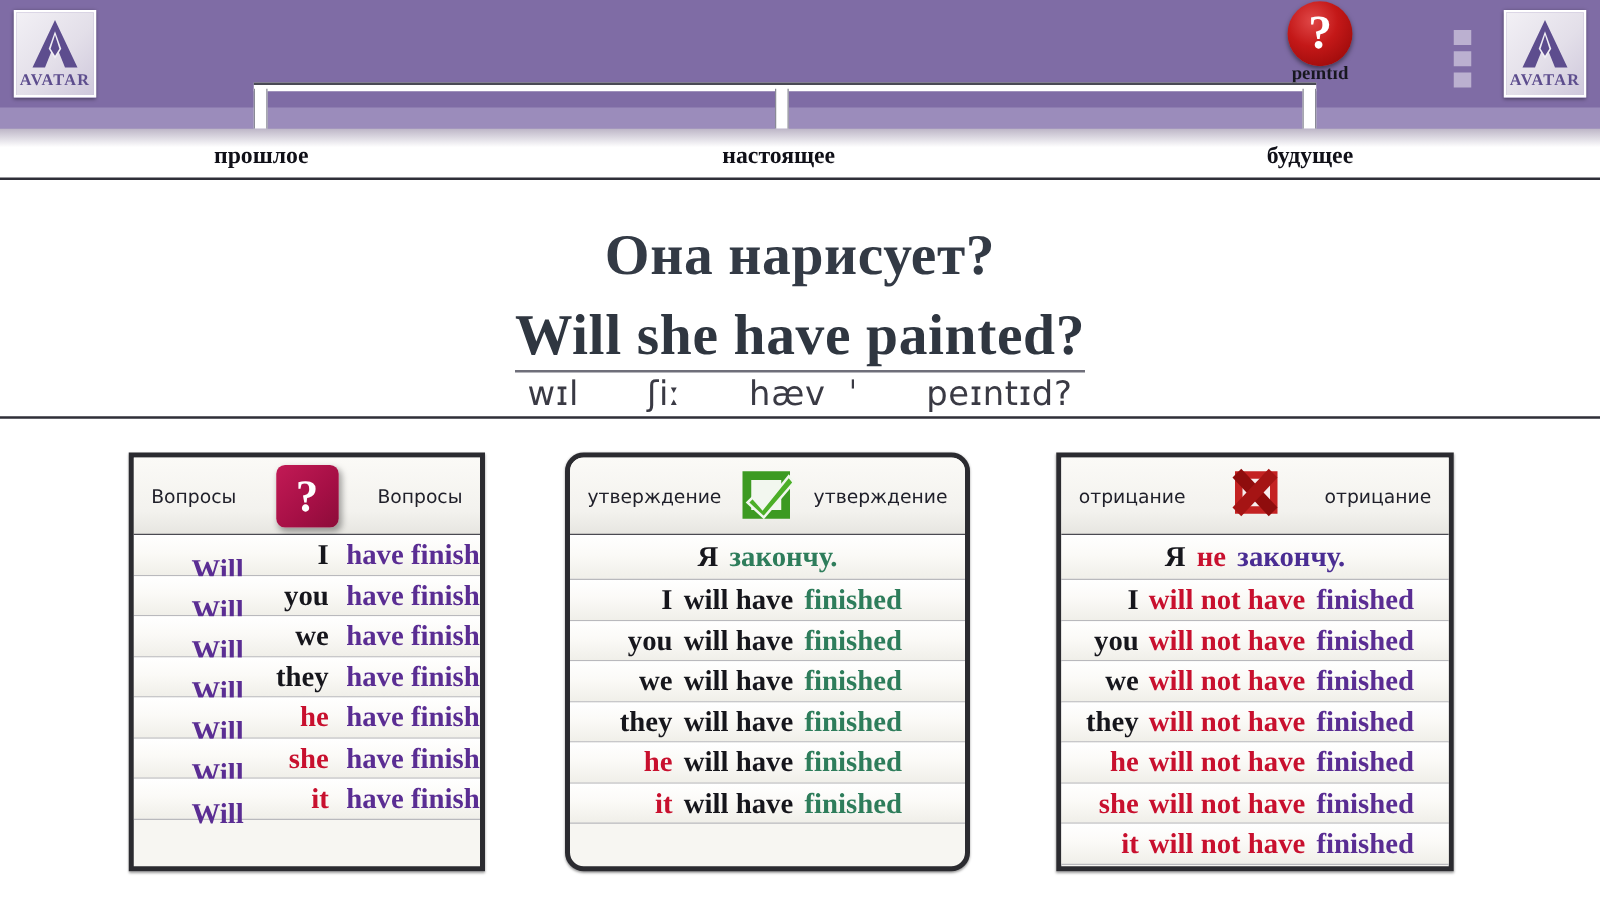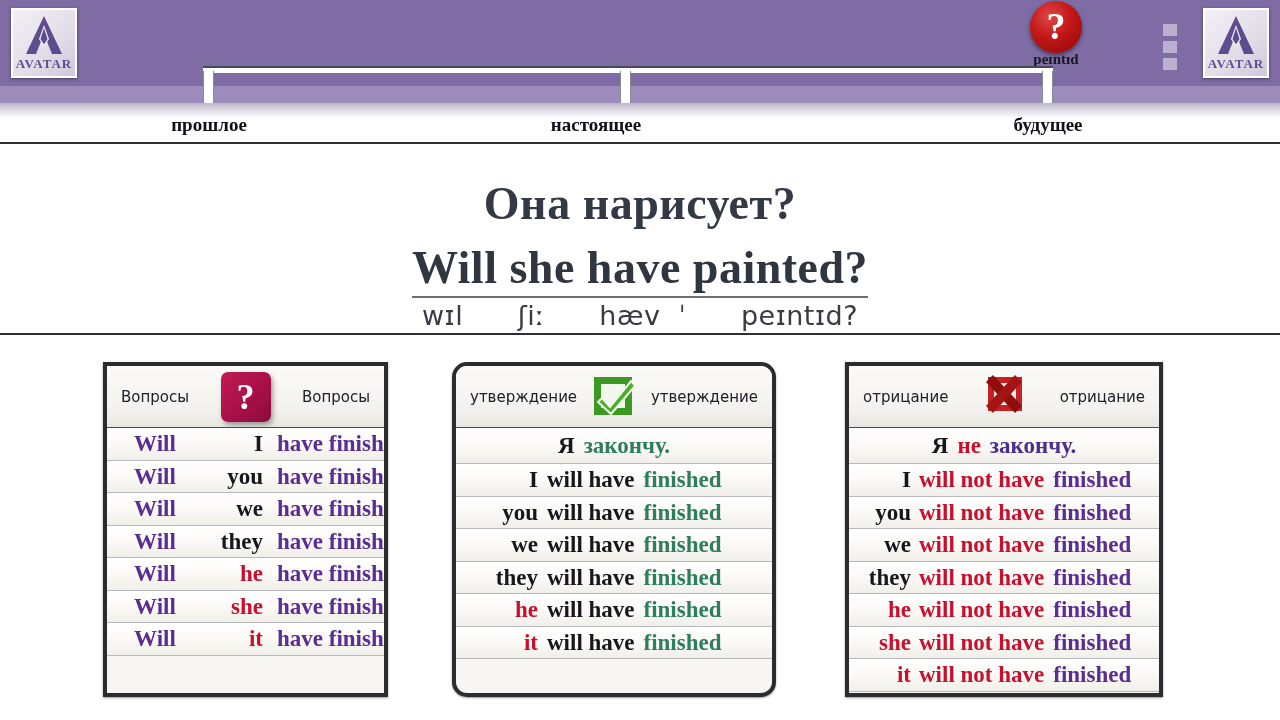--- a/index.html
+++ b/index.html
@@ -143,21 +143,21 @@
   .tl-label {
     position: absolute;
     top: 11px;
     font-family: "Liberation Serif", serif;
     font-size: 19px;
     font-weight: 700;
     color: #101018;
     text-align: center;
   }
   #tl-past    { left: 129px;  width: 160px; }
-  #tl-present { left: 516px;  width: 160px; }
+  #tl-present { left: 543px;  width: 160px; }
   #tl-future  { left: 968px;  width: 160px; }
 
   
   #sentence {
     position: absolute;
     left: 0; top: 145px;
     width: 1280px;
     height: 190px;
     background: #ffffff;
     border-bottom: 2px solid #2f2f38;
@@ -271,21 +271,21 @@
   .row.en {
     font-family: "Liberation Serif", serif;
     font-size: 23px;
     font-weight: 700;
   }
 
   
   .cell { display: inline-block; vertical-align: top; }
 
   
-  #tbl-q .c-aux  { width: 88px; text-align: center;  padding-left: 8px; box-sizing: border-box; }
+  #tbl-q .c-aux  { width: 88px; text-align: right;  padding-left: 8px; box-sizing: border-box; margin-top: 12px; }
   #tbl-q .c-pro  { width: 68px; text-align: right; box-sizing: border-box; }
   #tbl-q .c-rest { padding-left: 14px; }
 
   
   #tbl-a .c-pro  { width: 82px; text-align: right; box-sizing: border-box; }
   #tbl-a .c-rest { padding-left: 9px; }
 
   
   #tbl-n .c-pro  { width: 62px; text-align: right; box-sizing: border-box; }
   #tbl-n .c-rest { padding-left: 8px; }

